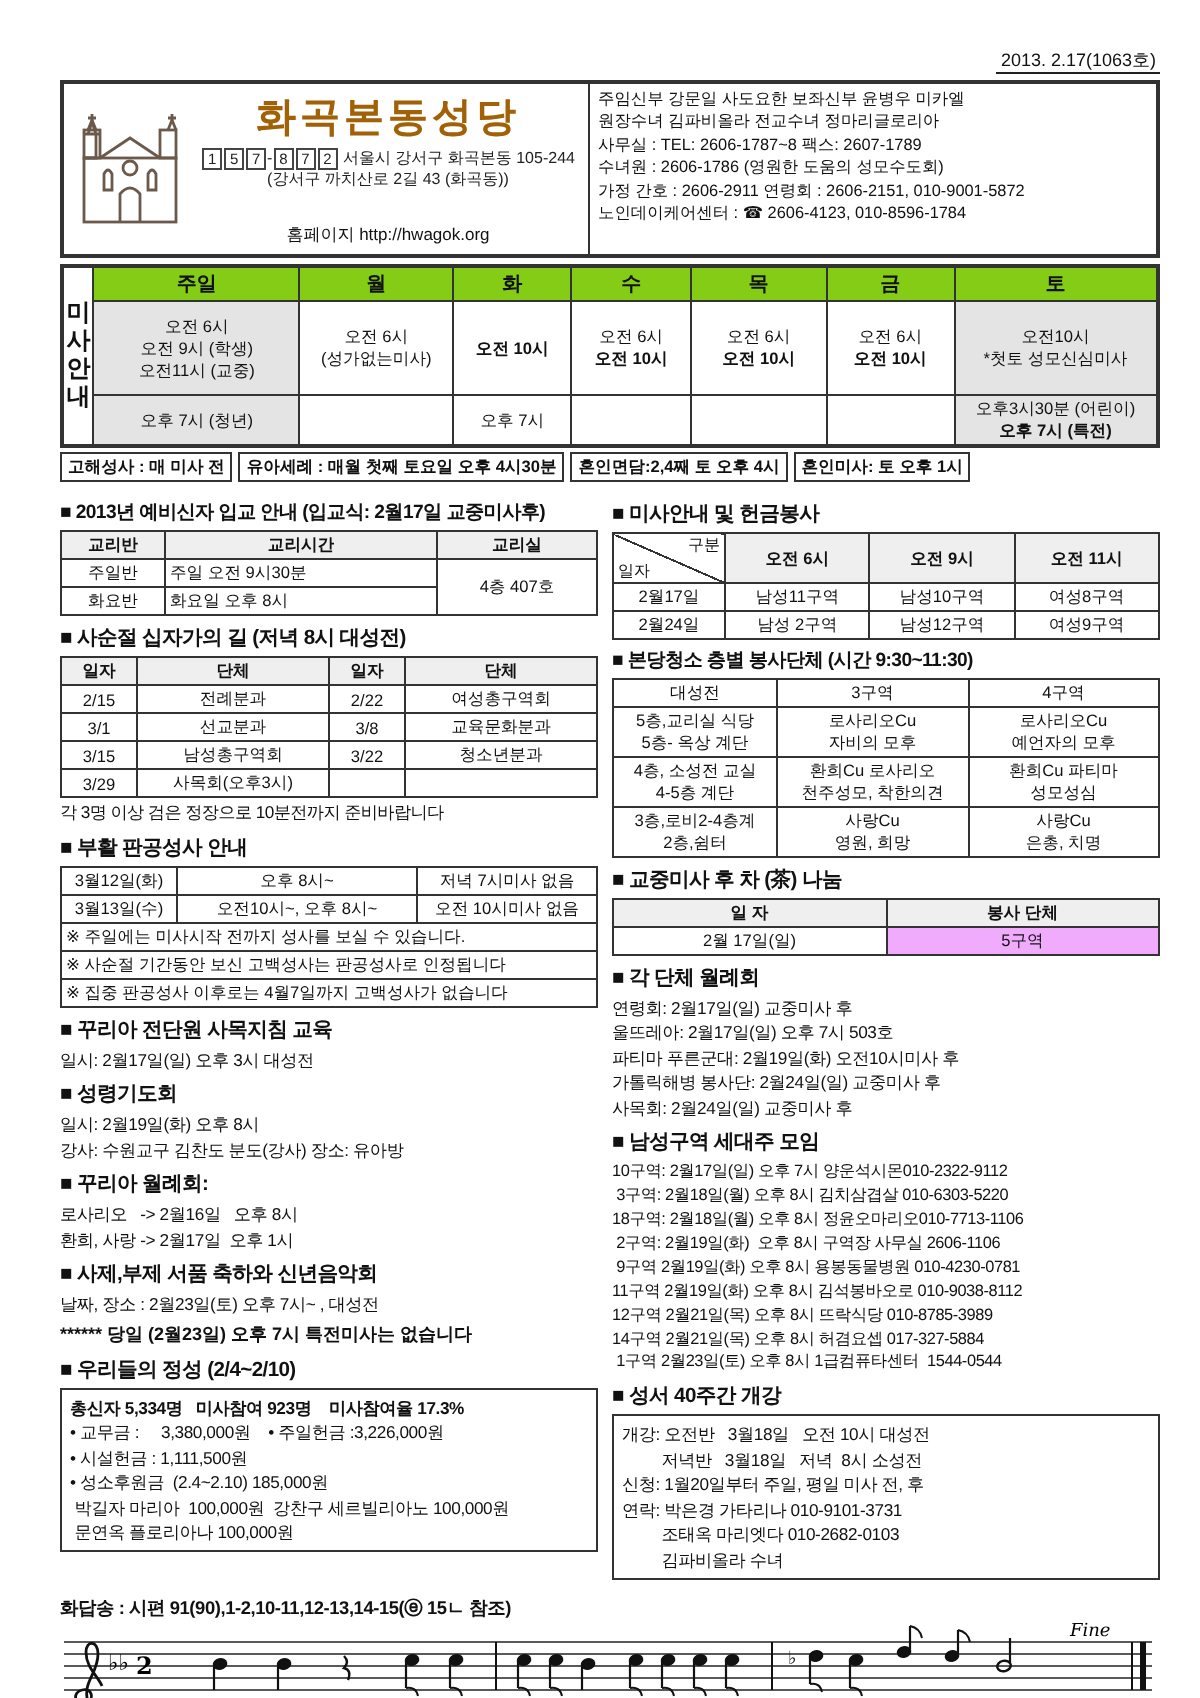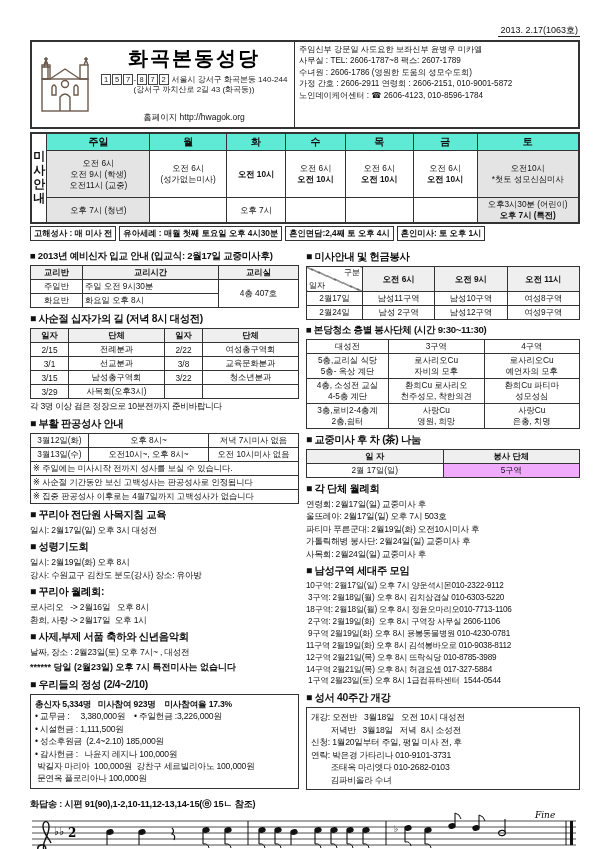--- a/index.html
+++ b/index.html
@@ -6,34 +6,34 @@
   body{width:600px;height:849px;overflow:hidden;
        font-family:"Liberation Sans","DejaVu Sans",sans-serif;color:#111;}
   .page{padding:24px 20px 8px 30px;width:550px;}
   .issue{font-size:9px;text-align:right;margin-bottom:3px;}
   .issue span{border-bottom:1px solid #222;padding:0 2px 1px 2px;}
 
   
   .hdr{display:flex;border:2px solid #333;}
   .hdr-left{width:258px;border-right:1.5px solid #333;display:flex;align-items:center;padding:3px 2px;}
   .hdr-left .txt{flex:1;text-align:center;}
-  .church-title{font-size:20px;font-weight:bold;letter-spacing:2px;color:#000000;}
+  .church-title{font-size:20px;font-weight:bold;letter-spacing:2px;color:#a16207;}
   .addr{font-size:8px;line-height:1.25;margin-top:2px;color:#222;}
   .zipbox{display:inline-block;border:1px solid #444;width:8px;height:9px;line-height:9px;
           font-size:7.5px;text-align:center;margin:0 0.5px;vertical-align:middle;}
   .home{font-size:8.5px;margin-top:17px;}
   .hdr-right{flex:1;padding:2px 4px;}
   .hdr-right div{font-size:8.2px;line-height:1.4;white-space:nowrap;}
 
   
   table{border-collapse:collapse;}
   .mass{width:100%;margin-top:3px;table-layout:fixed;}
   .mass td{border:1px solid #333;text-align:center;font-size:8.3px;padding:1px 0;vertical-align:middle;}
   .mass .side{width:15px;font-size:12px;font-weight:bold;line-height:1.15;white-space:pre-line;background:#fff;}
-  .mass .dayhead{background:#5eead4;font-weight:bold;font-size:10px;height:14px;}
+  .mass .dayhead{background:#84cc16;font-weight:bold;font-size:10px;height:14px;}
   .mass .shade{background:#e4e4e4;}
   .pre{white-space:pre-line;}
   .b{font-weight:bold;}
   .mass .amrow td{height:44px;}
   .mass .pmrow td{height:20px;}
   .massnotes{display:flex;gap:3px;margin-top:2px;}
   .massnotes div{border:1px solid #333;font-size:8.3px;font-weight:bold;padding:1px 3px;white-space:nowrap;}
 
   
   .cols{display:flex;gap:7px;margin-top:5px;}
@@ -83,28 +83,29 @@
           <path d="M26 54 L26 40 Q31 34 36 40 L36 54"></path>
           <circle cx="31" cy="27" r="3.5"></circle>
           <path d="M12 0 L12 4 M10 2 L14 2 M52 0 L52 4 M50 2 L54 2"></path>
           <path d="M18 30 Q20 26 22 30 L22 38 L18 38 Z M40 30 Q42 26 44 30 L44 38 L40 38 Z"></path>
         </g>
       </svg>
       <div class="txt">
         <div class="church-title">화곡본동성당</div>
         <div class="addr">
           <span class="zipbox">1</span><span class="zipbox">5</span><span class="zipbox">7</span><span>-</span><span class="zipbox">8</span><span class="zipbox">7</span><span class="zipbox">2</span>
-          <span>서울시 강서구 화곡본동 140-244</span>
+          <span>서울시 강서구 화곡본동 105-244</span>
           <div>(강서구 까치산로 2길 43 (화곡동))</div>
         </div>
         <div class="home">홈페이지 http://hwagok.org</div>
       </div>
     </div>
     <div class="hdr-right">
       <div>주임신부 강문일 사도요한    보좌신부 윤병우 미카엘</div>
+      <div>원장수녀 김파비올라   전교수녀 정마리글로리아</div>
       <div>사무실 : TEL: 2606-1787~8  팩스: 2607-1789</div>
       <div>수녀원 :   2606-1786   (영원한 도움의 성모수도회)</div>
       <div>가정 간호 : 2606-2911  연령회 : 2606-2151, 010-9001-5872</div>
       <div>노인데이케어센터 : ☎ 2606-4123, 010-8596-1784</div>
     </div>
   </div>
 
   <table class="mass" style="border:2px solid #333;">
     <colgroup>
         <col style="width:15px">
@@ -323,21 +324,20 @@
         <div class="warn">****** 당일 (2월23일) 오후 7시 특전미사는 없습니다</div>
       </div>
 
       <div>
         <div class="sec-h">■ 우리들의 정성 (2/4~2/10)</div>
         <div class="box">
           <div class="line b">총신자 5,334명   미사참여 923명    미사참여율 17.3%</div>
           <div class="line">• 교무금 :     3,380,000원    • 주일헌금 :3,226,000원</div>
           <div class="line">• 시설헌금 : 1,111,500원</div>
           <div class="line">• 성소후원금  (2.4~2.10) 185,000원</div>
-          <div class="line">• 감사헌금 :   나윤지 레지나 100,000원</div>
           <div class="line"> 박길자 마리아  100,000원  강찬구 세르빌리아노 100,000원</div>
           <div class="line"> 문연옥 플로리아나 100,000원</div>
         </div>
       </div>
 
     </div>
 
     <div class="colR">
 
       <div>

